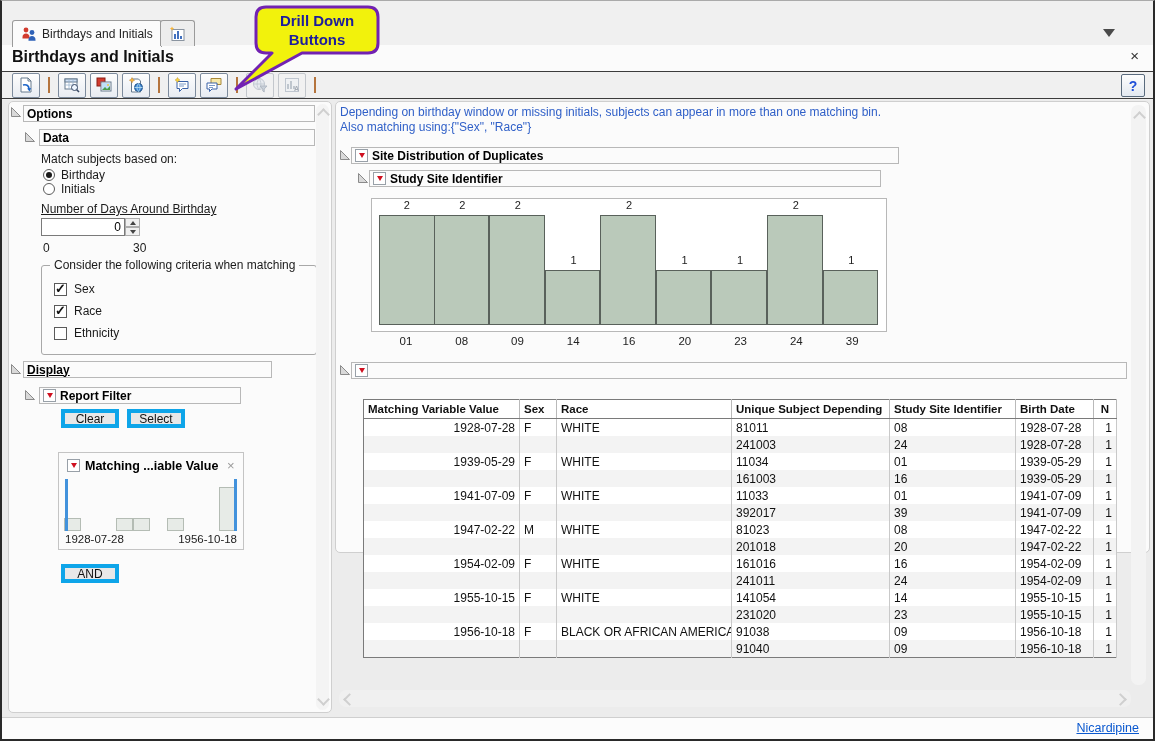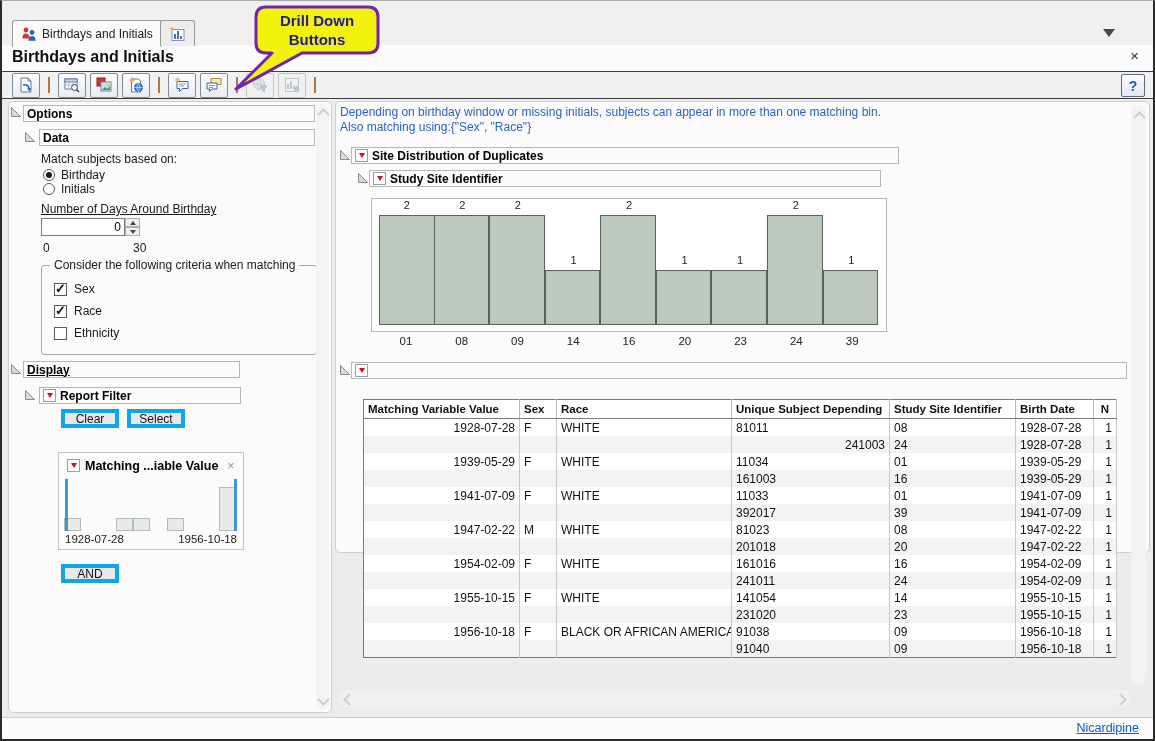--- a/index.html
+++ b/index.html
@@ -261,21 +261,21 @@
             <div class="check-row">
               <span class="checkbox"></span>
               <span class="lbl">Ethnicity</span>
             </div>
           </div>
       </div>
 
       <svg class="disc" style="left:2px;top:262px;" viewBox="0 0 10 10">
           <polygon points="0.5,0.5 9.5,9.5 0.5,9.5" fill="#d9d9d9" stroke="#8a8a8a"></polygon>
         </svg>
-      <div class="obox" style="left:14px;top:259px;width:217px;text-decoration:underline;">
+      <div class="obox" style="left:14px;top:259px;width:249px;text-decoration:underline;">
         <span class="otitle">Display</span>
       </div>
 
       <svg class="disc" style="left:16px;top:288px;" viewBox="0 0 10 10">
           <polygon points="0.5,0.5 9.5,9.5 0.5,9.5" fill="#d9d9d9" stroke="#8a8a8a"></polygon>
         </svg>
       <div class="obox" style="left:30px;top:285px;width:202px;">
         <span class="rtri"></span>
         <span class="otitle">Report Filter</span>
       </div>
@@ -432,21 +432,21 @@
               <td style="text-align: left;">WHITE</td>
               <td style="text-align: left;">81011</td>
               <td style="text-align: left;">08</td>
               <td style="text-align: left;">1928-07-28</td>
               <td style="text-align: right;">1</td>
             </tr>
             <tr>
               <td style="text-align: right;"></td>
               <td style="text-align: left;"></td>
               <td style="text-align: left;"></td>
-              <td style="text-align: right;">241003</td>
+              <td style="text-align: left;">241003</td>
               <td style="text-align: left;">24</td>
               <td style="text-align: left;">1928-07-28</td>
               <td style="text-align: right;">1</td>
             </tr>
             <tr>
               <td style="text-align: right;">1939-05-29</td>
               <td style="text-align: left;">F</td>
               <td style="text-align: left;">WHITE</td>
               <td style="text-align: left;">11034</td>
               <td style="text-align: left;">01</td>

